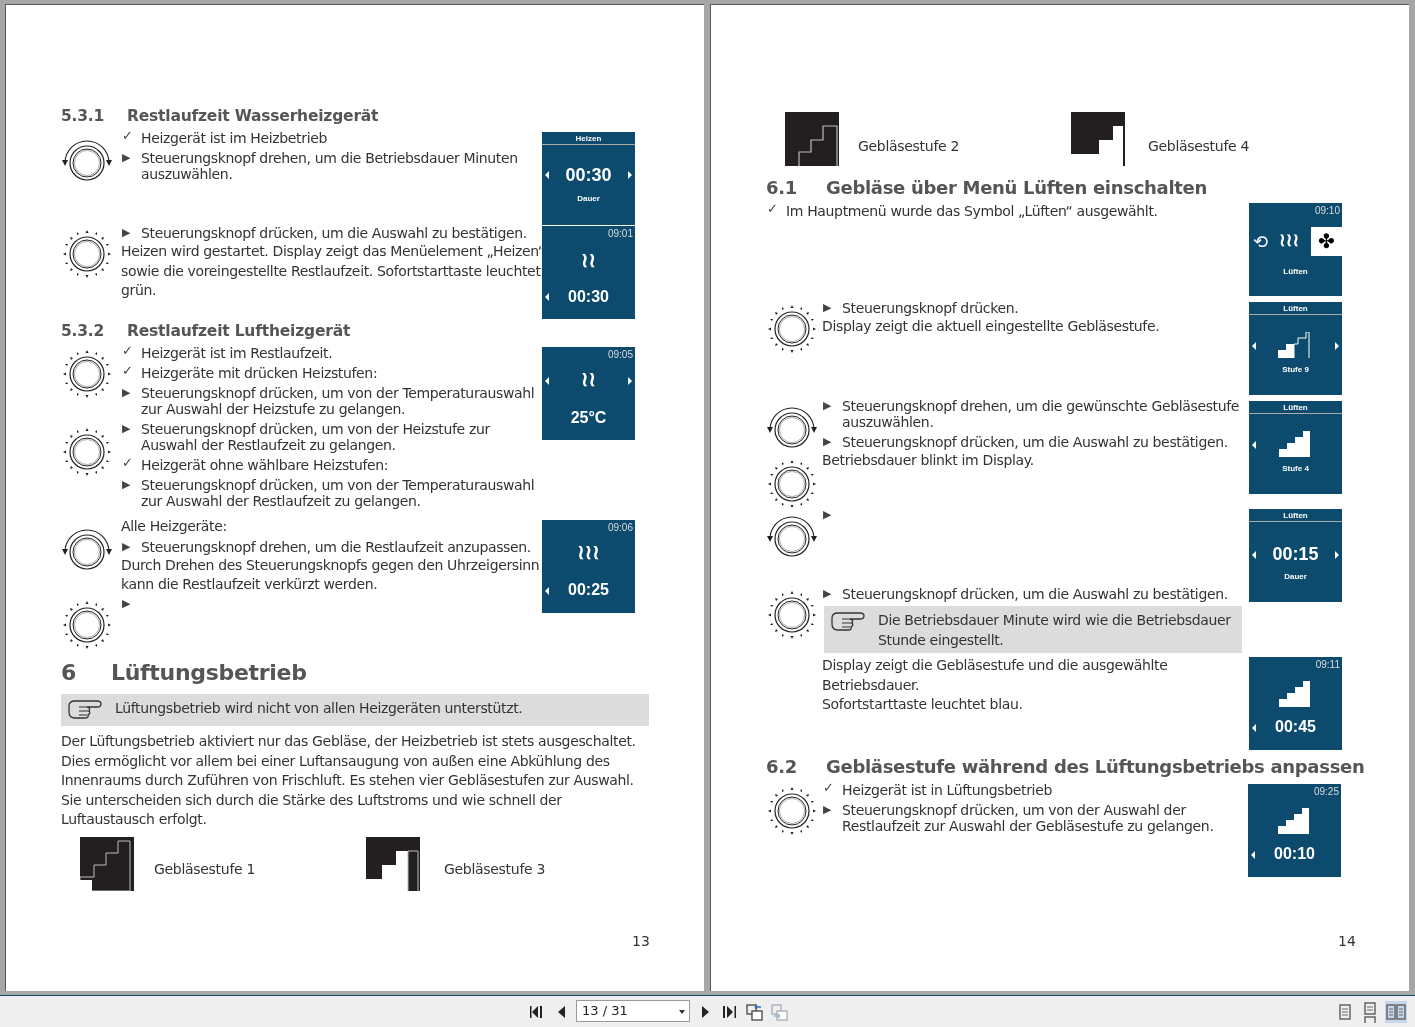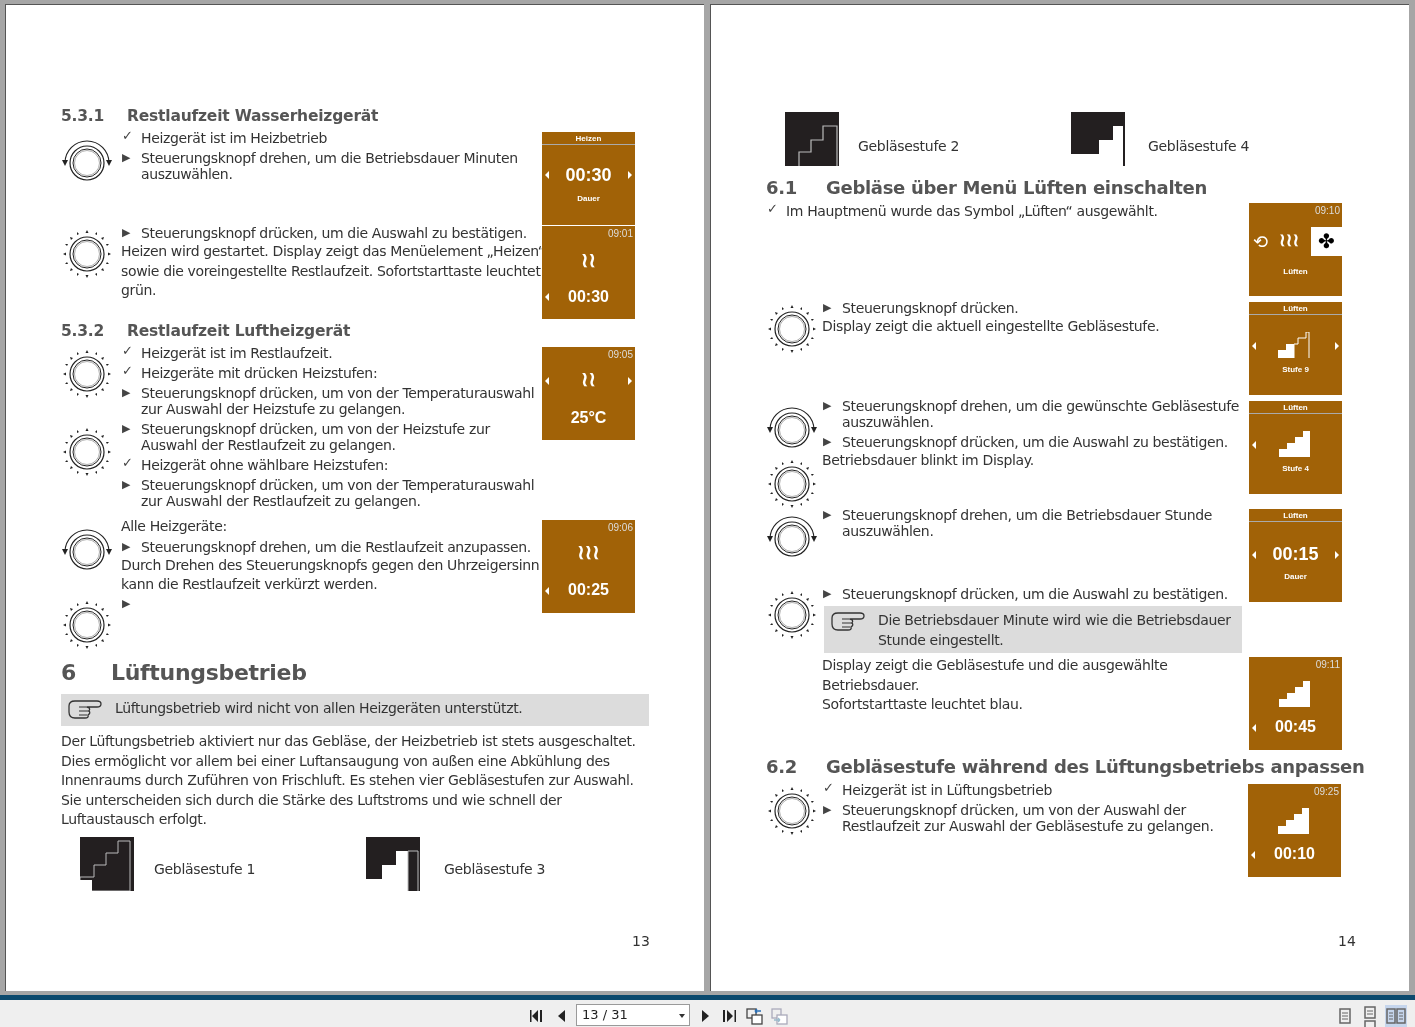--- a/index.html
+++ b/index.html
@@ -31,35 +31,35 @@
   .item { position: relative; padding-left: 20px; font-size: 14px; line-height: 16px; color: #333; letter-spacing: -0.35px; margin-bottom: 4px; }
   .item .mk { position: absolute; left: 1px; top: 0; font-size: 11px; color: #444; }
   .item .mk.check { font-size: 13px; top: -2px; }
 
   .note {
     background: #dcdcdc; font-size: 14px; line-height: 20px; color: #333; letter-spacing: -0.35px;
     padding: 4px 8px 4px 54px; position: absolute;
   }
   .note .hand { position: absolute; left: 6px; top: 4px; width: 40px; height: 22px; }
 
-  .lcd { position: absolute; background: #a16207; color: #fff; width: 93px; height: 93px; overflow: hidden; font-family: "Liberation Sans", sans-serif; }
+  .lcd { position: absolute; background: #0c4a6e; color: #fff; width: 93px; height: 93px; overflow: hidden; font-family: "Liberation Sans", sans-serif; }
   .lcd .hdr { position: absolute; top: 0; left: 0; right: 0; height: 13px; text-align: center; font-size: 8px; font-weight: bold; line-height: 13px; border-bottom: 1.5px solid #aaa; }
   .lcd .clock { position: absolute; top: 2px; right: 2px; font-size: 10px; color: #ddd; }
   .lcd .big { position: absolute; left: 0; right: 0; text-align: center; font-size: 18px; font-weight: bold; }
   .lcd .small { position: absolute; left: 0; right: 0; text-align: center; font-size: 8px; font-weight: bold; }
   .lcd .arrL, .lcd .arrR { position: absolute; width: 0; height: 0; border-top: 4px solid transparent; border-bottom: 4px solid transparent; }
   .lcd .arrL { left: 3px; border-right: 4px solid #fff; }
   .lcd .arrR { right: 3px; border-left: 4px solid #fff; }
 
   .knob { position: absolute; width: 54px; height: 54px; }
   .stair { position: absolute; width: 54px; height: 54px; }
   .stair-label { position: absolute; font-size: 14px; color: #333; letter-spacing: -0.3px; }
   .pagenum { position: absolute; font-size: 14px; color: #333; }
 
-  .toolbar { position: absolute; left: 0; top: 995px; width: 1415px; height: 32px; background: #efefef; border-top: 5px solid #0c4a6e; }
+  .toolbar { position: absolute; left: 0; top: 995px; width: 1415px; height: 32px; background: #efefef; border-top: 1px solid #0c4a6e; }
   .tb-btn { position: absolute; top: 6px; width: 20px; height: 20px; cursor: pointer; }
   .page-select { position: absolute; left: 576px; top: 4px; width: 114px; height: 22px; background: #fff; border: 1px solid #9a9a9a; font-size: 13px; line-height: 20px; padding-left: 5px; color: #222; font-family: "DejaVu Sans", sans-serif; }
   .page-select .dd { position: absolute; right: 4px; top: 9px; width: 0; height: 0; border-left: 3px solid transparent; border-right: 3px solid transparent; border-top: 4px solid #333; }
   .view-btn { position: absolute; top: 5px; width: 22px; height: 22px; }
   .view-btn.active { background: #c5d5ec; }
 </style>
 </head>
 <body>
 
 <svg width="0" height="0" style="position:absolute">
@@ -290,21 +290,21 @@
       <svg class="abs" style="left:30px; top:30px;" width="32" height="26" viewBox="0 0 32 26">
         <path d="M0 26 L0 18 L8 18 L8 12 L16 12 L16 6 L24 6 L24 0 L31 0 L31 26 Z" fill="#fff"></path>
       </svg>
       <div class="small" style="top:63px;">Stufe 4</div>
     </div>
 
     <svg class="knob" style="left:54px; top:507px;" viewBox="0 0 54 54">
         <use href="#knob-turn"></use>
       </svg>
     <div class="abs" style="left:111px; top:502px; width:420px;">
-      <div class="item"><span class="mk">▶</span><span>Steuerungsknopf drehen, um die Betriebsdauer Stunde auszuwählen.</span></div>
+      <div class="item"><span class="mk">▶</span></div>
     </div>
 
     <svg class="knob" style="left:54px; top:583px;" viewBox="0 0 54 54">
         <use href="#knob-press"></use>
       </svg>
     <div class="abs" style="left:111px; top:581px; width:420px;">
       <div class="item"><span class="mk">▶</span><span>Steuerungsknopf drücken, um die Auswahl zu bestätigen.</span></div>
     </div>
 
     <div class="note" style="left:113px; top:601px; width:418px; height:47px;">

